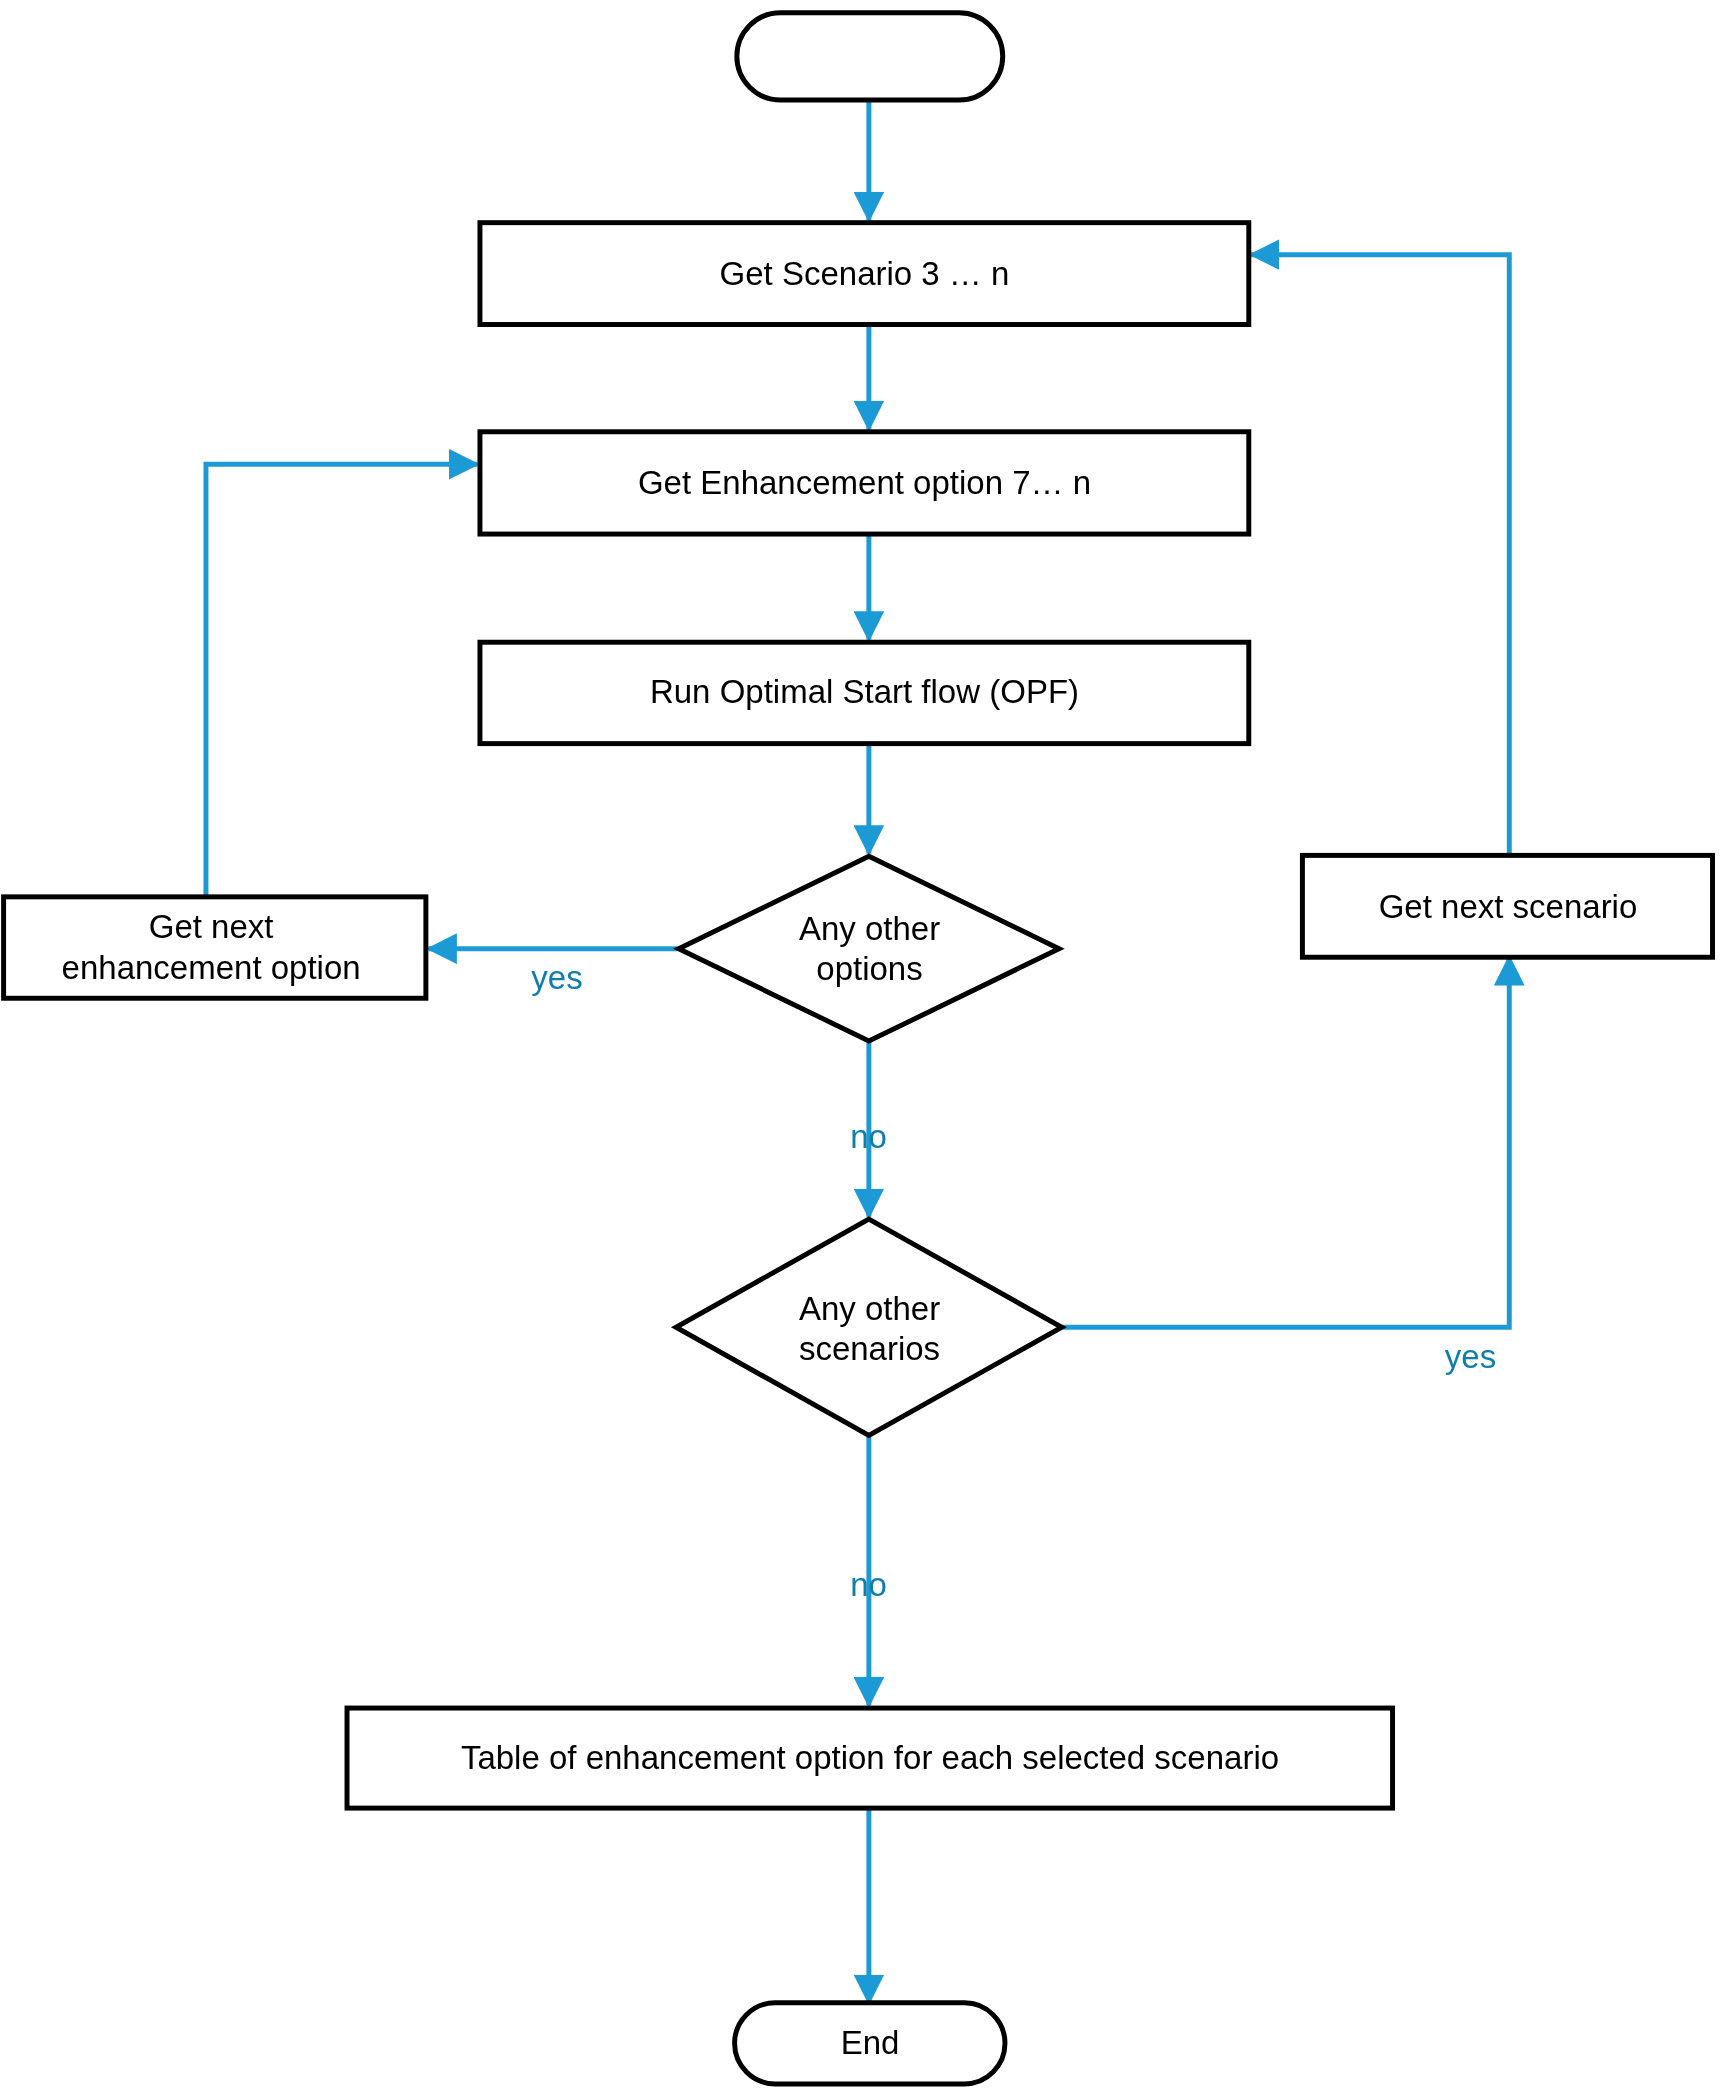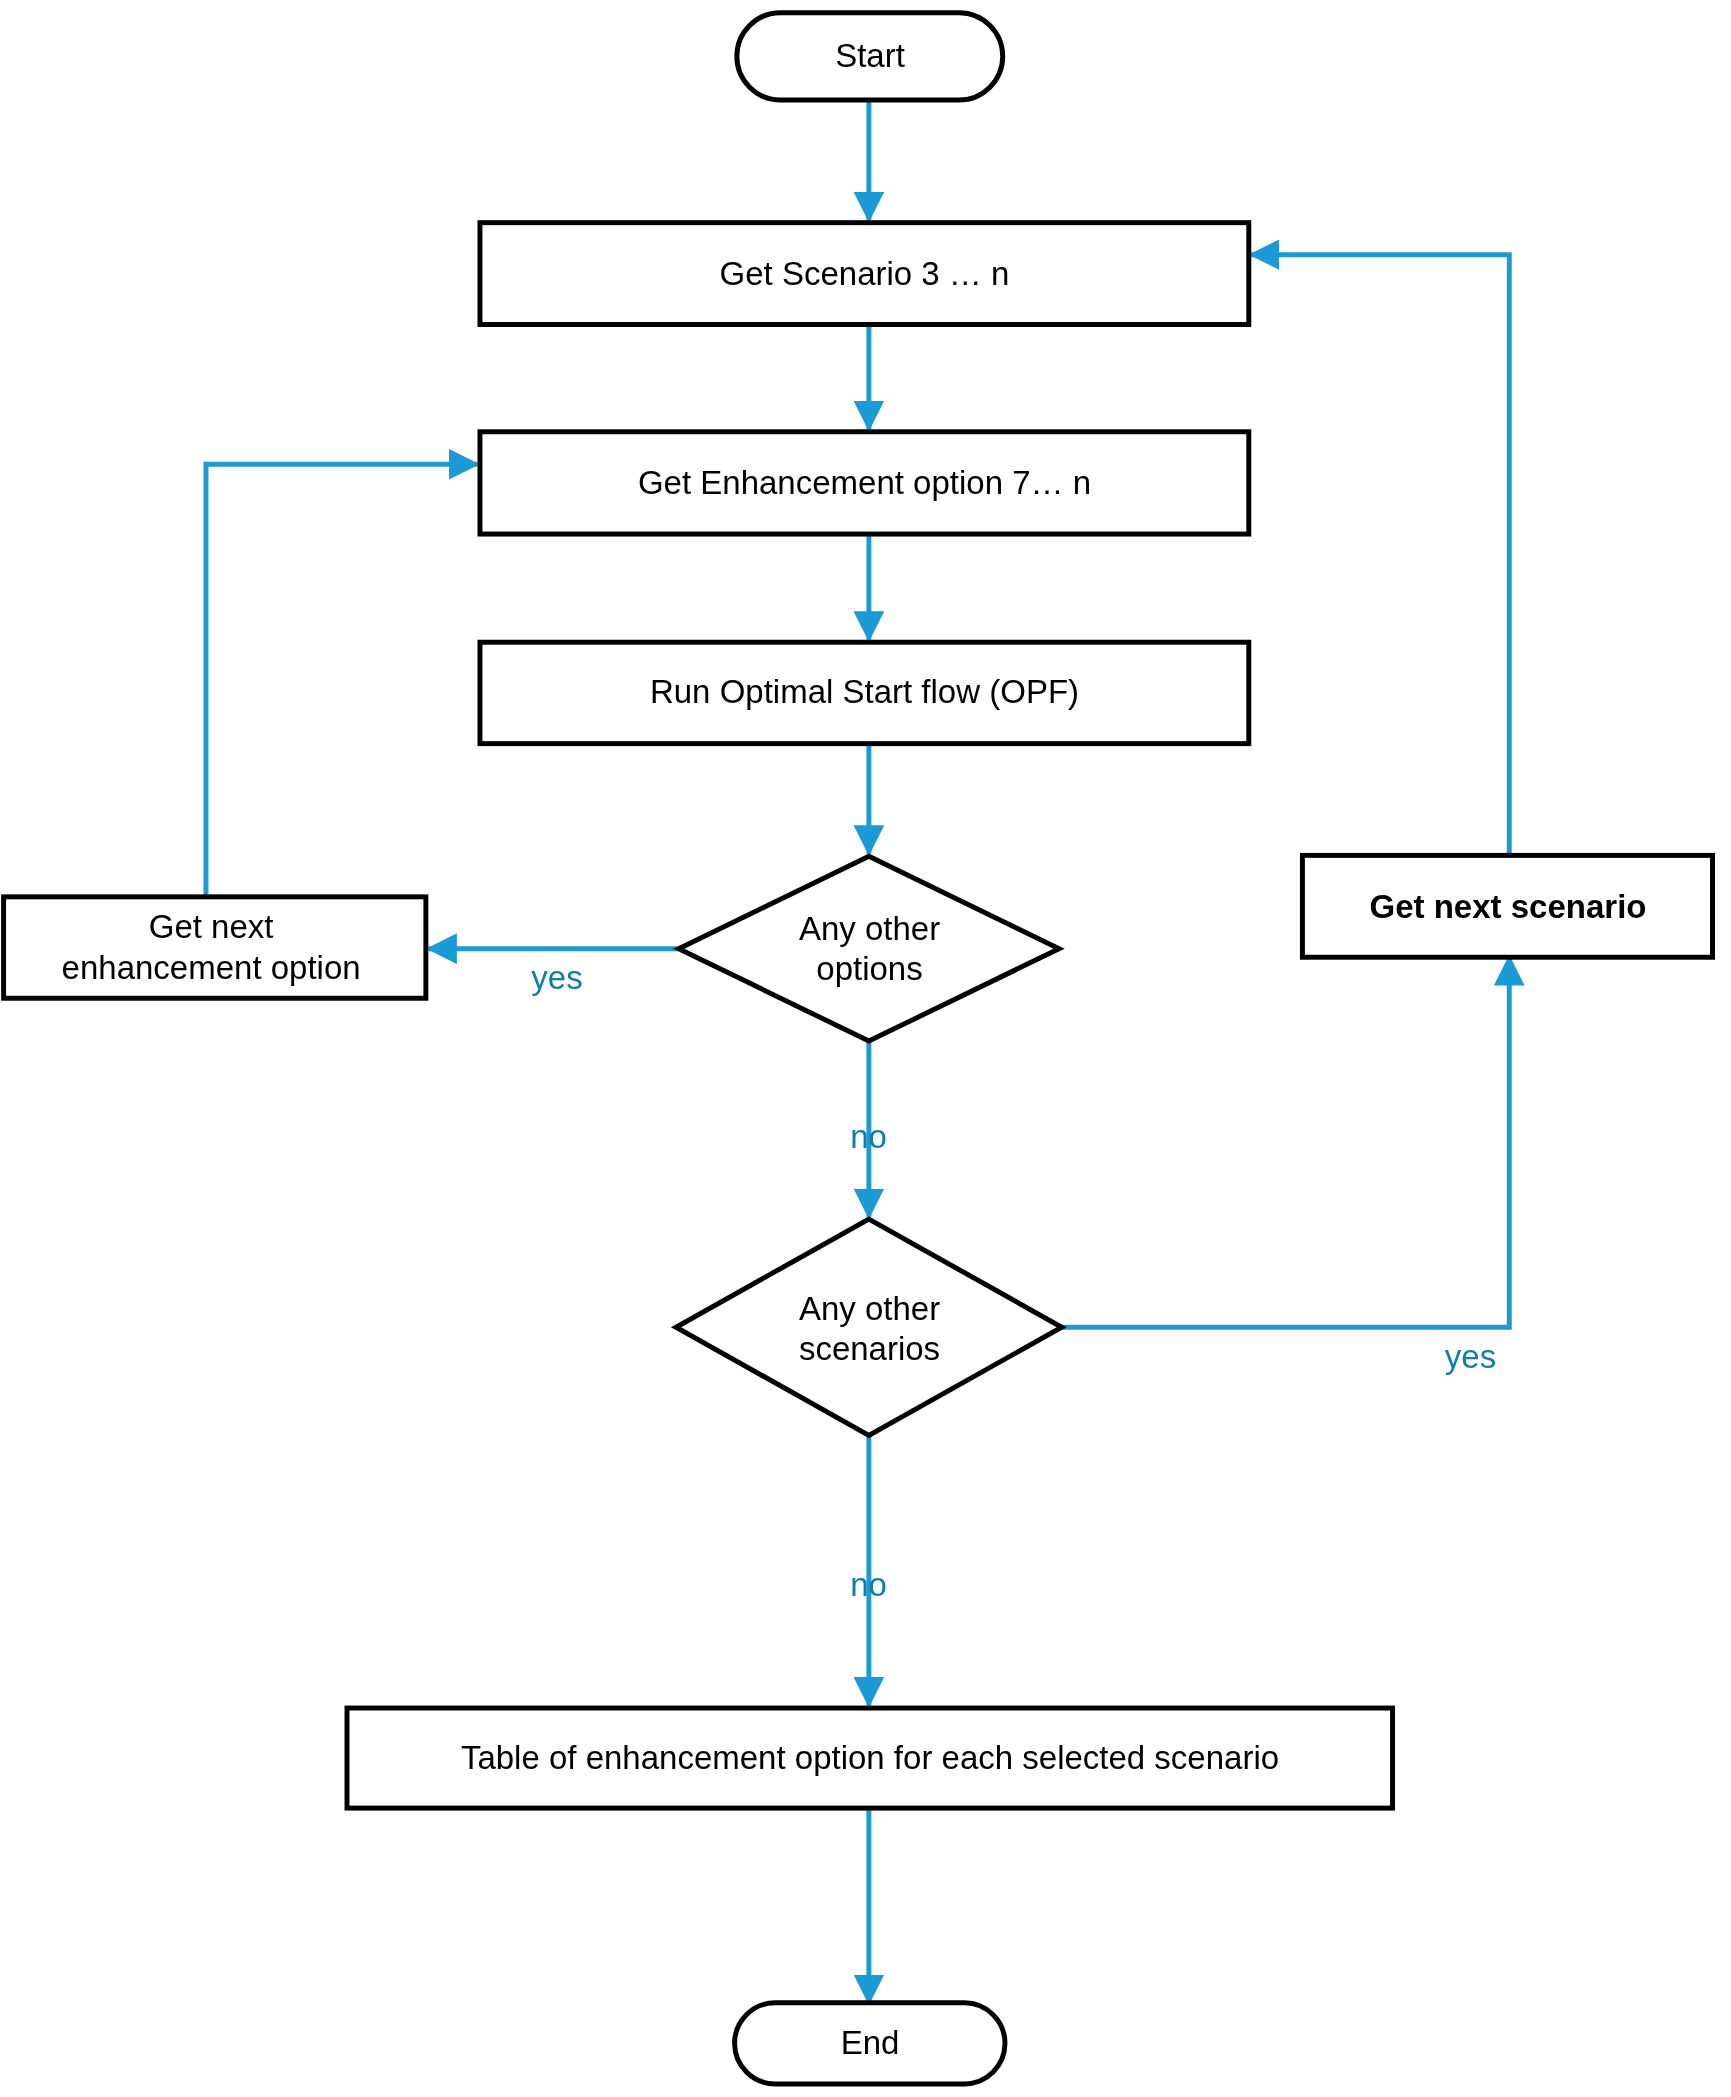--- a/index.html
+++ b/index.html
@@ -107,35 +107,34 @@
       <rect x="2890" y="1898" width="910" height="226"></rect>
 
       <polygon points="1928,2705 2356,2945 1928,3185 1500,2945"></polygon>
 
       <rect x="770" y="3790" width="2320" height="222"></rect>
 
       <rect x="1630" y="4444" width="600" height="180" rx="90" ry="90"></rect>
     </g>
   </svg>
 
-  <div class="node-label" style="left:737px; top:12.6px; width:266px; height:87px;">Start</div>
 
   <div class="node-label" style="left:480px; top:223px; width:769px; height:102px;">Get Scenario 3 … n</div>
 
   <div class="node-label" style="left:480px; top:432px; width:769px; height:102px;">Get Enhancement option 7… n</div>
 
   <div class="node-label" style="left:480px; top:642px; width:769px; height:101px;">Run Optimal Start flow (OPF)</div>
 
   <div class="node-label" style="left:689px; top:870px; width:361px; height:158px;">Any other
 options</div>
 
   <div class="node-label" style="left:-5.4px; top:897px; width:433px; height:101px;">Get next
 enhancement option</div>
 
-  <div class="node-label" style="left:1303px; top:856px; width:410px; height:102px;font-weight:bold;">Get next scenario</div>
+  <div class="node-label" style="left:1303px; top:856px; width:410px; height:102px;">Get next scenario</div>
 
   <div class="node-label" style="left:689px; top:1250px; width:361px; height:158px;">Any other
 scenarios</div>
 
   <div class="node-label" style="left:735px; top:2003px; width:270px; height:81px;">End</div>
 
   <div class="node-label" style="left:347px; top:1708px; width:1046px; height:100px;">Table of enhancement option for each selected scenario</div>
 
   <div class="edge-label" style="left:505px; top:923px; width:104px; height:52px;">yes</div>
 

